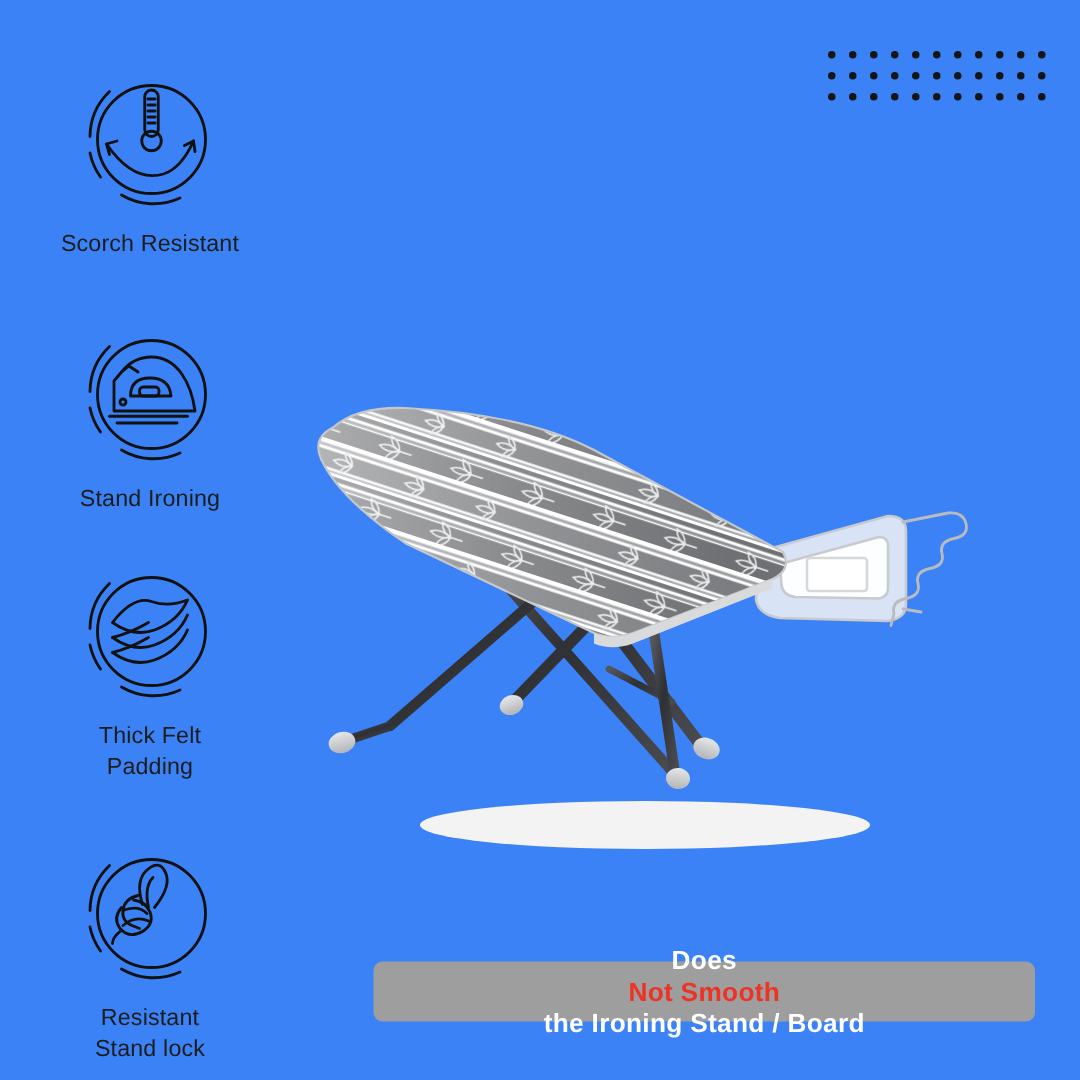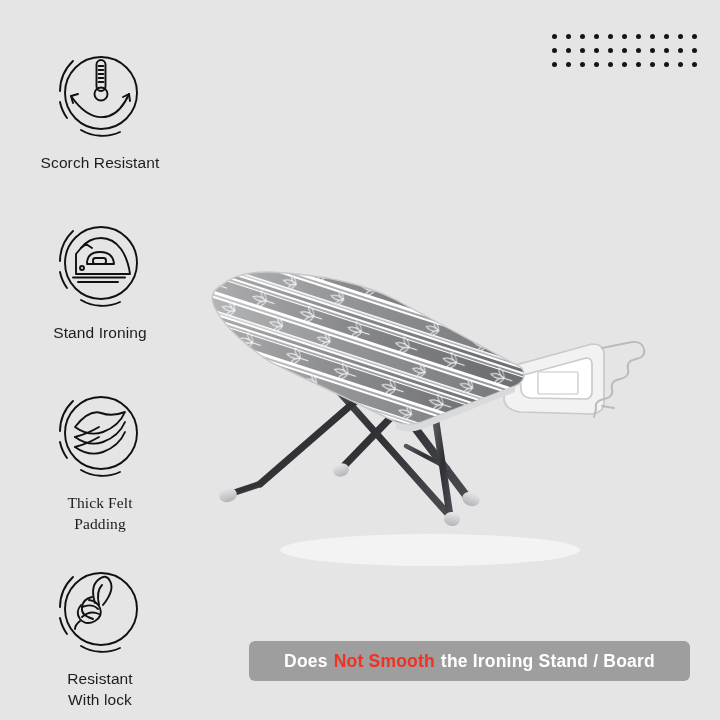--- a/index.html
+++ b/index.html
@@ -4,21 +4,21 @@
 <style>
   html, body {
     margin: 0;
     padding: 0;
     background: #ffffff;
   }
   #page {
     position: relative;
     width: 720px;
     height: 720px;
-    background: #e5e5e5;
+    background: #3b82f6;
     overflow: hidden;
     font-family: "Liberation Sans", sans-serif;
   }
 
   
   .dot-grid {
     position: absolute;
     top: 34px;
     left: 552px;
     display: grid;
@@ -56,21 +56,21 @@
   .feature .caption {
     margin-top: 10px;
     font-size: 15.5px;
     line-height: 21px;
     color: #1c1c1c;
     letter-spacing: 0.1px;
   }
 
   .f1 { top: 44px; }
   .f2 { top: 214px; }
-  .f3 { top: 384px; font-family: Liberation Serif, serif; }
+  .f3 { top: 372px; }
   .f4 { top: 560px; }
 
   
   .product {
     position: absolute;
     left: 200px;
     top: 240px;
     width: 520px;
     height: 400px;
   }
@@ -86,20 +86,21 @@
     background: #9e9e9e;
     border-radius: 6px;
     display: flex;
     align-items: center;
     justify-content: center;
     color: #ffffff;
     font-size: 17.5px;
     font-weight: bold;
     letter-spacing: 0.2px;
     white-space: nowrap;
+    flex-direction: column;
   }
   .banner .hl { color: #ee3224; }
   .banner span { padding: 0 3px; }
 </style>
 </head>
 <body>
 
 <div id="page">
 
   <div class="dot-grid">
@@ -216,21 +217,21 @@
           <path d="M48 45 q-3 -14 3 -20"></path>
           <path d="M41 37 q-9 2 -10 10 q-1 7 6 10 l5 2"></path>
           <path d="M31 47 q10 -4 16 2"></path>
           <path d="M38 40 q8 1 11 8 q3 8 -5 13 q-9 5 -15 -2 q-5 -7 1 -14"></path>
           <path d="M31 57 q8 -7 17 -3"></path>
           <path d="M29 61 q-5 4 -5 8"></path>
         </svg>
       </div>
       <div class="caption">
         <div>Resistant</div>
-        <div>With lock</div>
+        <div>Stand lock</div>
       </div>
     </div>
   </div>
 
   <div class="product">
     <svg viewBox="0 0 520 400" width="520" height="400">
       <defs>
 
         <pattern id="coverPat" patternUnits="userSpaceOnUse" width="44" height="200" patternTransform="rotate(-72)">
           <rect x="0" y="0" width="44" height="200" fill="#ffffff"></rect>

